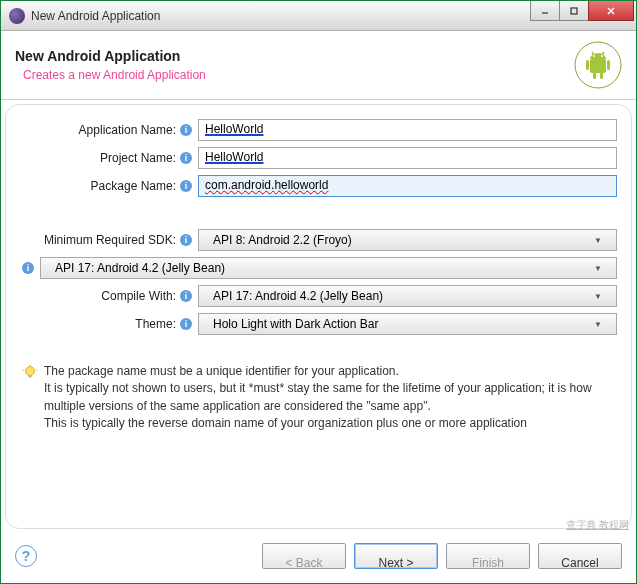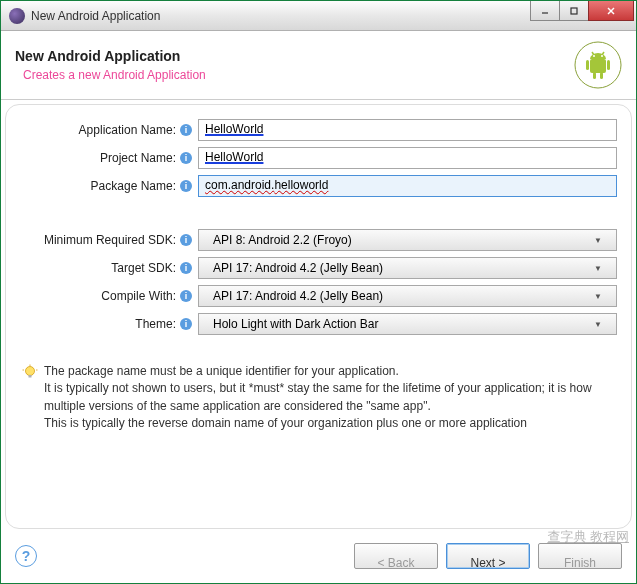--- a/index.html
+++ b/index.html
@@ -40,21 +40,21 @@
 .bulb-icon { width: 16px; height: 16px; margin-right: 6px; margin-top: 1px; flex-shrink: 0; }
 .hint-text { color: #333; line-height: 1.45; }
 
 .footer { padding: 10px 14px 14px 14px; display: flex; align-items: center; background: #fff; }
 .help-icon { width: 22px; height: 22px; border: 1.5px solid #5a9de0; border-radius: 50%; color: #5a9de0; font-size: 14px; font-weight: bold; display: flex; align-items: center; justify-content: center; }
 .footer-spacer { flex: 1; }
 .btn { height: 24px; min-width: 84px; border: 1px solid #9a9a9a; background: linear-gradient(to bottom, #fdfdfd, #e6e6e6); margin-left: 8px; font-family: inherit; font-size: 12px; color: #333; border-radius: 2px; cursor: pointer; padding: 12px 10px;}
 .btn.disabled { color: #9a9a9a; cursor: default; }
 .btn.default { border: 1px solid #4a90d9; box-shadow: 0 0 0 1px #a7ccee inset; }
 
-.watermark { position: absolute; right: 8px; bottom: 38px; font-size: 13px; color: rgba(140,140,140,0.6); font-family: SimSun, sans-serif; pointer-events:none;text-decoration:underline;}
+.watermark { position: absolute; right: 8px; bottom: 52px; font-size: 10px; color: rgba(140,140,140,0.6); font-family: SimSun, sans-serif; pointer-events:none;text-decoration:underline;}
 </style>
 </head>
 <body>
 
 <div class="window">
 
   <div class="titlebar">
     <div class="titlebar-icon"></div>
     <div class="titlebar-text">New Android Application</div>
     <div class="winbtns">
@@ -124,21 +124,20 @@
     <div class="form-row">
       <span class="form-label">Minimum Required SDK:</span>
       <span class="info-icon">i</span>
       <div class="form-select">
           <span>API 8: Android 2.2 (Froyo)</span>
           <span class="select-arrow">▼</span>
         </div>
     </div>
 
     <div class="form-row">
-      <span class="form-label">Target SDK:</span>
       <span class="info-icon">i</span>
       <div class="form-select">
           <span>API 17: Android 4.2 (Jelly Bean)</span>
           <span class="select-arrow">▼</span>
         </div>
     </div>
 
     <div class="form-row">
       <span class="form-label">Compile With:</span>
       <span class="info-icon">i</span>
@@ -173,17 +172,18 @@
     </div>
 
   </div>
 
   <div class="footer">
     <div class="help-icon">?</div>
     <div class="footer-spacer"></div>
     <button class="btn disabled">&lt; Back</button>
     <button class="btn default">Next &gt;</button>
     <button class="btn disabled">Finish</button>
+    <button class="btn">Cancel</button>
   </div>
 
 </div>
 
 <div class="watermark">查字典 教程网</div>
 
 </body></html>

